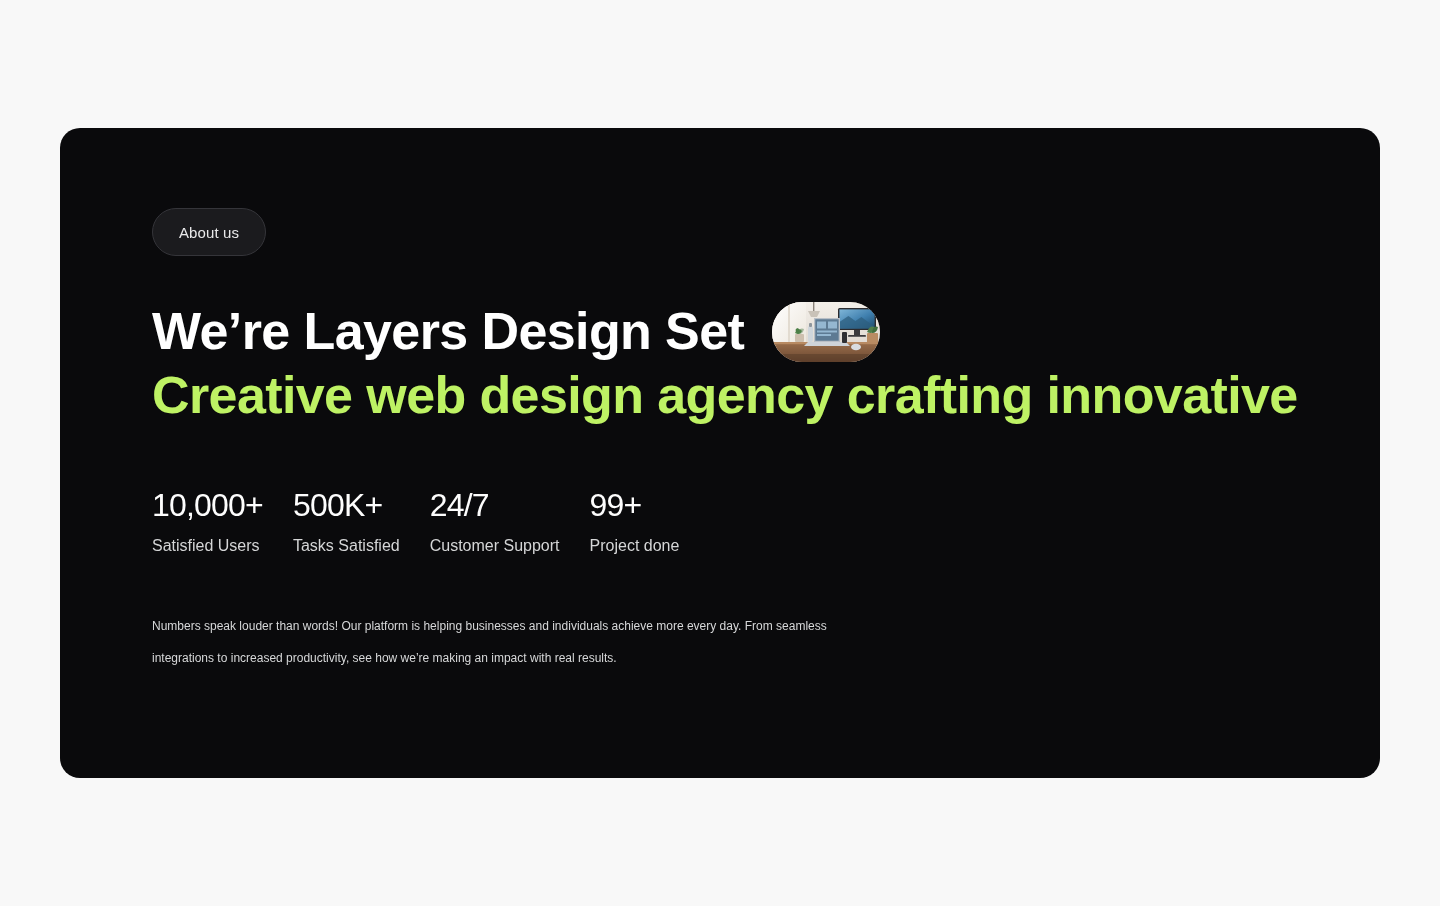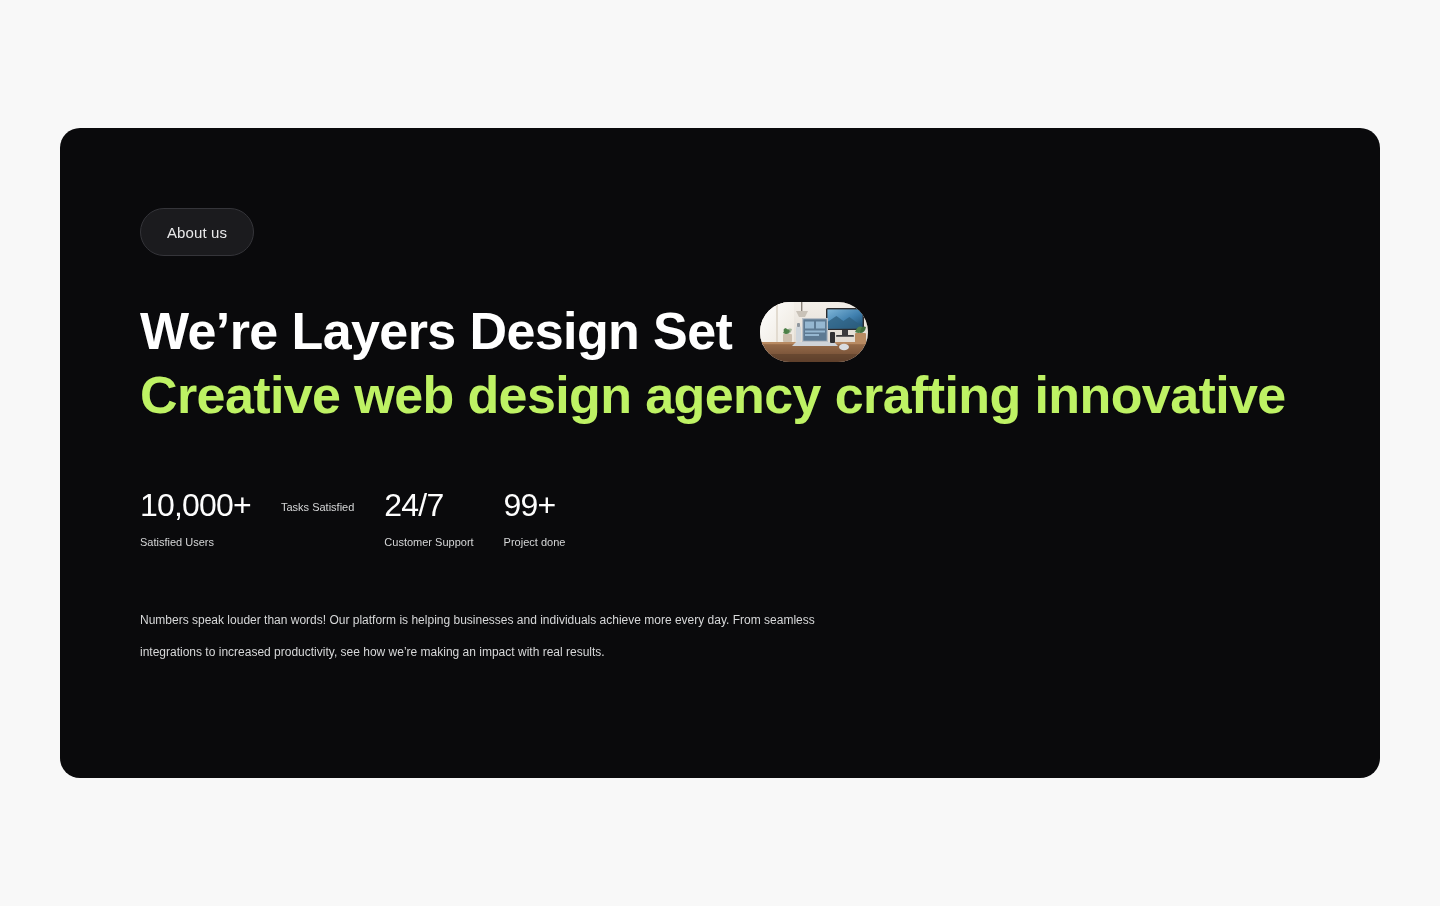--- a/index.html
+++ b/index.html
@@ -27,21 +27,21 @@
     top:128px;
     width:1320px;
     height:650px;
     background:#0a0a0c;
     border-radius:20px;
     overflow:hidden;
   }
 
   .card-inner {
     position:absolute;
-    left:80px;
+    left:92px;
     top:80px;
     right:60px;
   }
 
   
   .badge {
     display:inline-flex;
     align-items:center;
     justify-content:center;
     height:48px;
@@ -108,21 +108,21 @@
     font-size:32px;
     font-weight:400;
     line-height:1.08;
     letter-spacing:-0.8px;
     color:#fdfdfd;
     white-space:nowrap;
   }
 
   .stat-label {
     margin-top:13px;
-    font-size:11px;
+    font-size:16px;
     font-weight:400;
     line-height:1.2;
     color:#d5d6d7;
     white-space:nowrap;
   }
 
   
   .description {
     margin-top:55px;
     max-width:712px;
@@ -227,20 +227,21 @@
 
       
       <div class="stats">
 
         <div class="stat">
           <div class="stat-value">10,000+</div>
           <div class="stat-label">Satisfied Users</div>
         </div>
 
         <div class="stat">
+          <div class="stat-value">500K+</div>
           <div class="stat-label">Tasks Satisfied</div>
         </div>
 
         <div class="stat">
           <div class="stat-value">24/7</div>
           <div class="stat-label">Customer Support</div>
         </div>
 
         <div class="stat">
           <div class="stat-value">99+</div>

